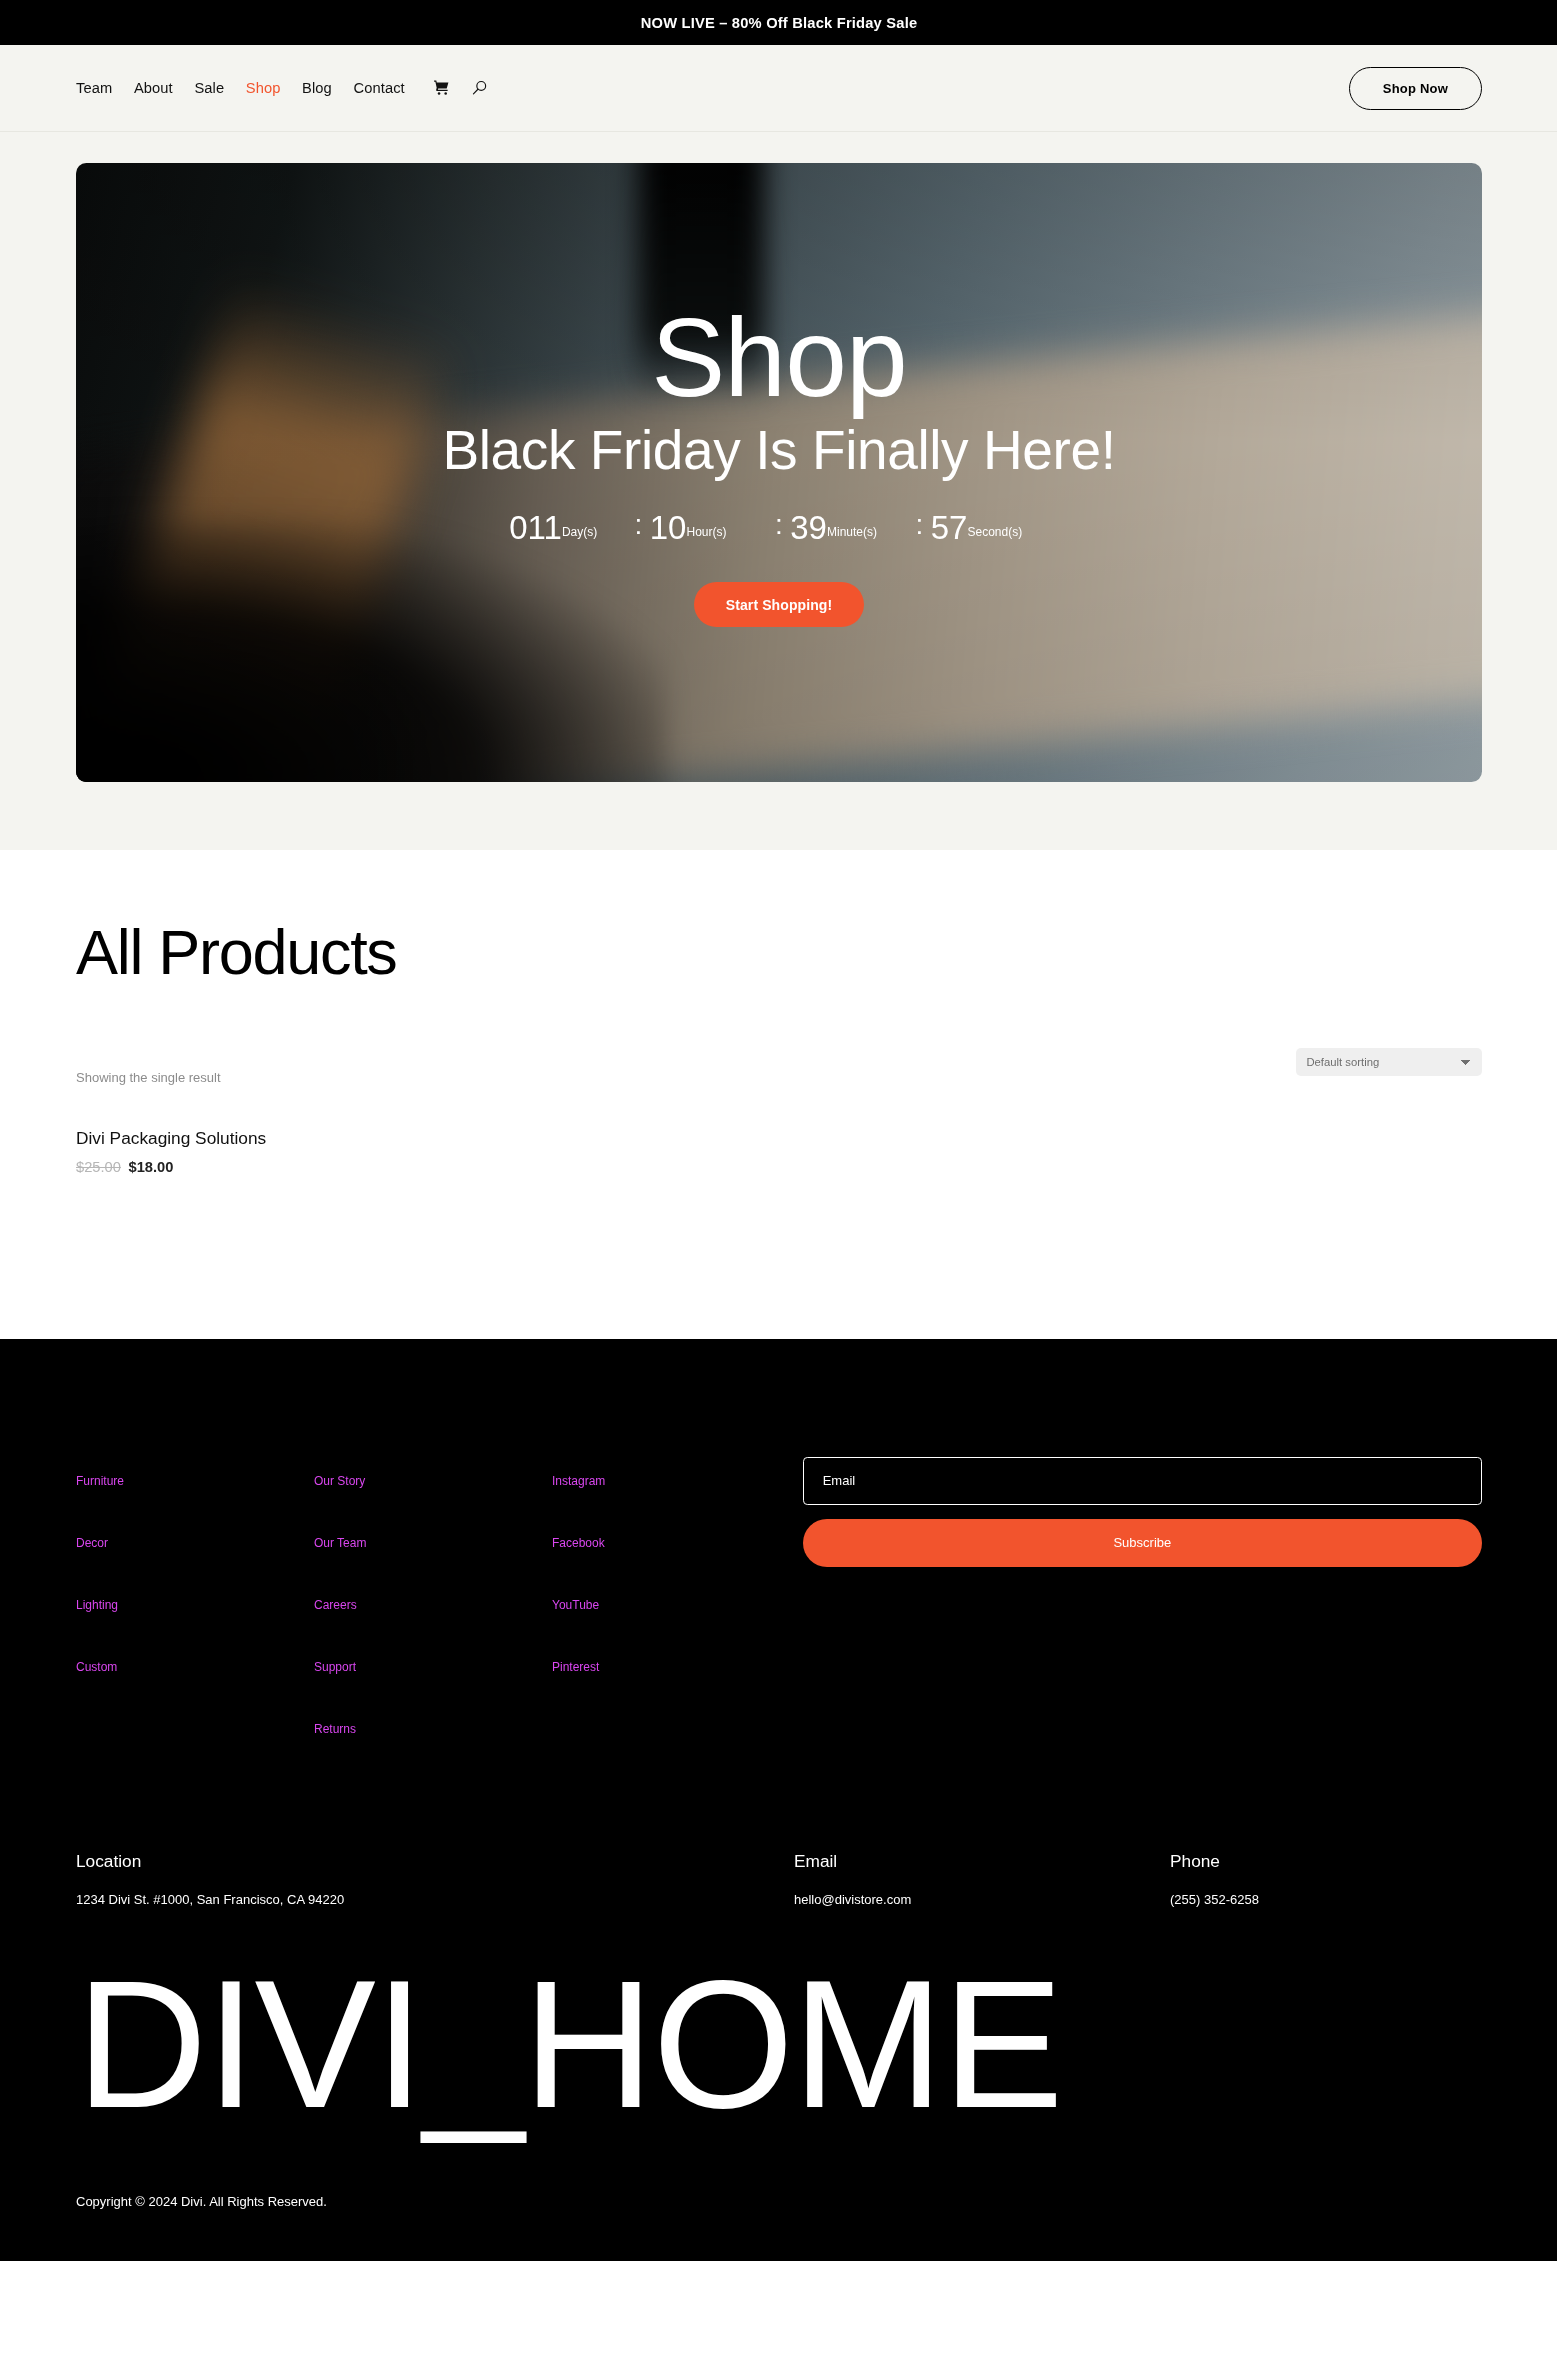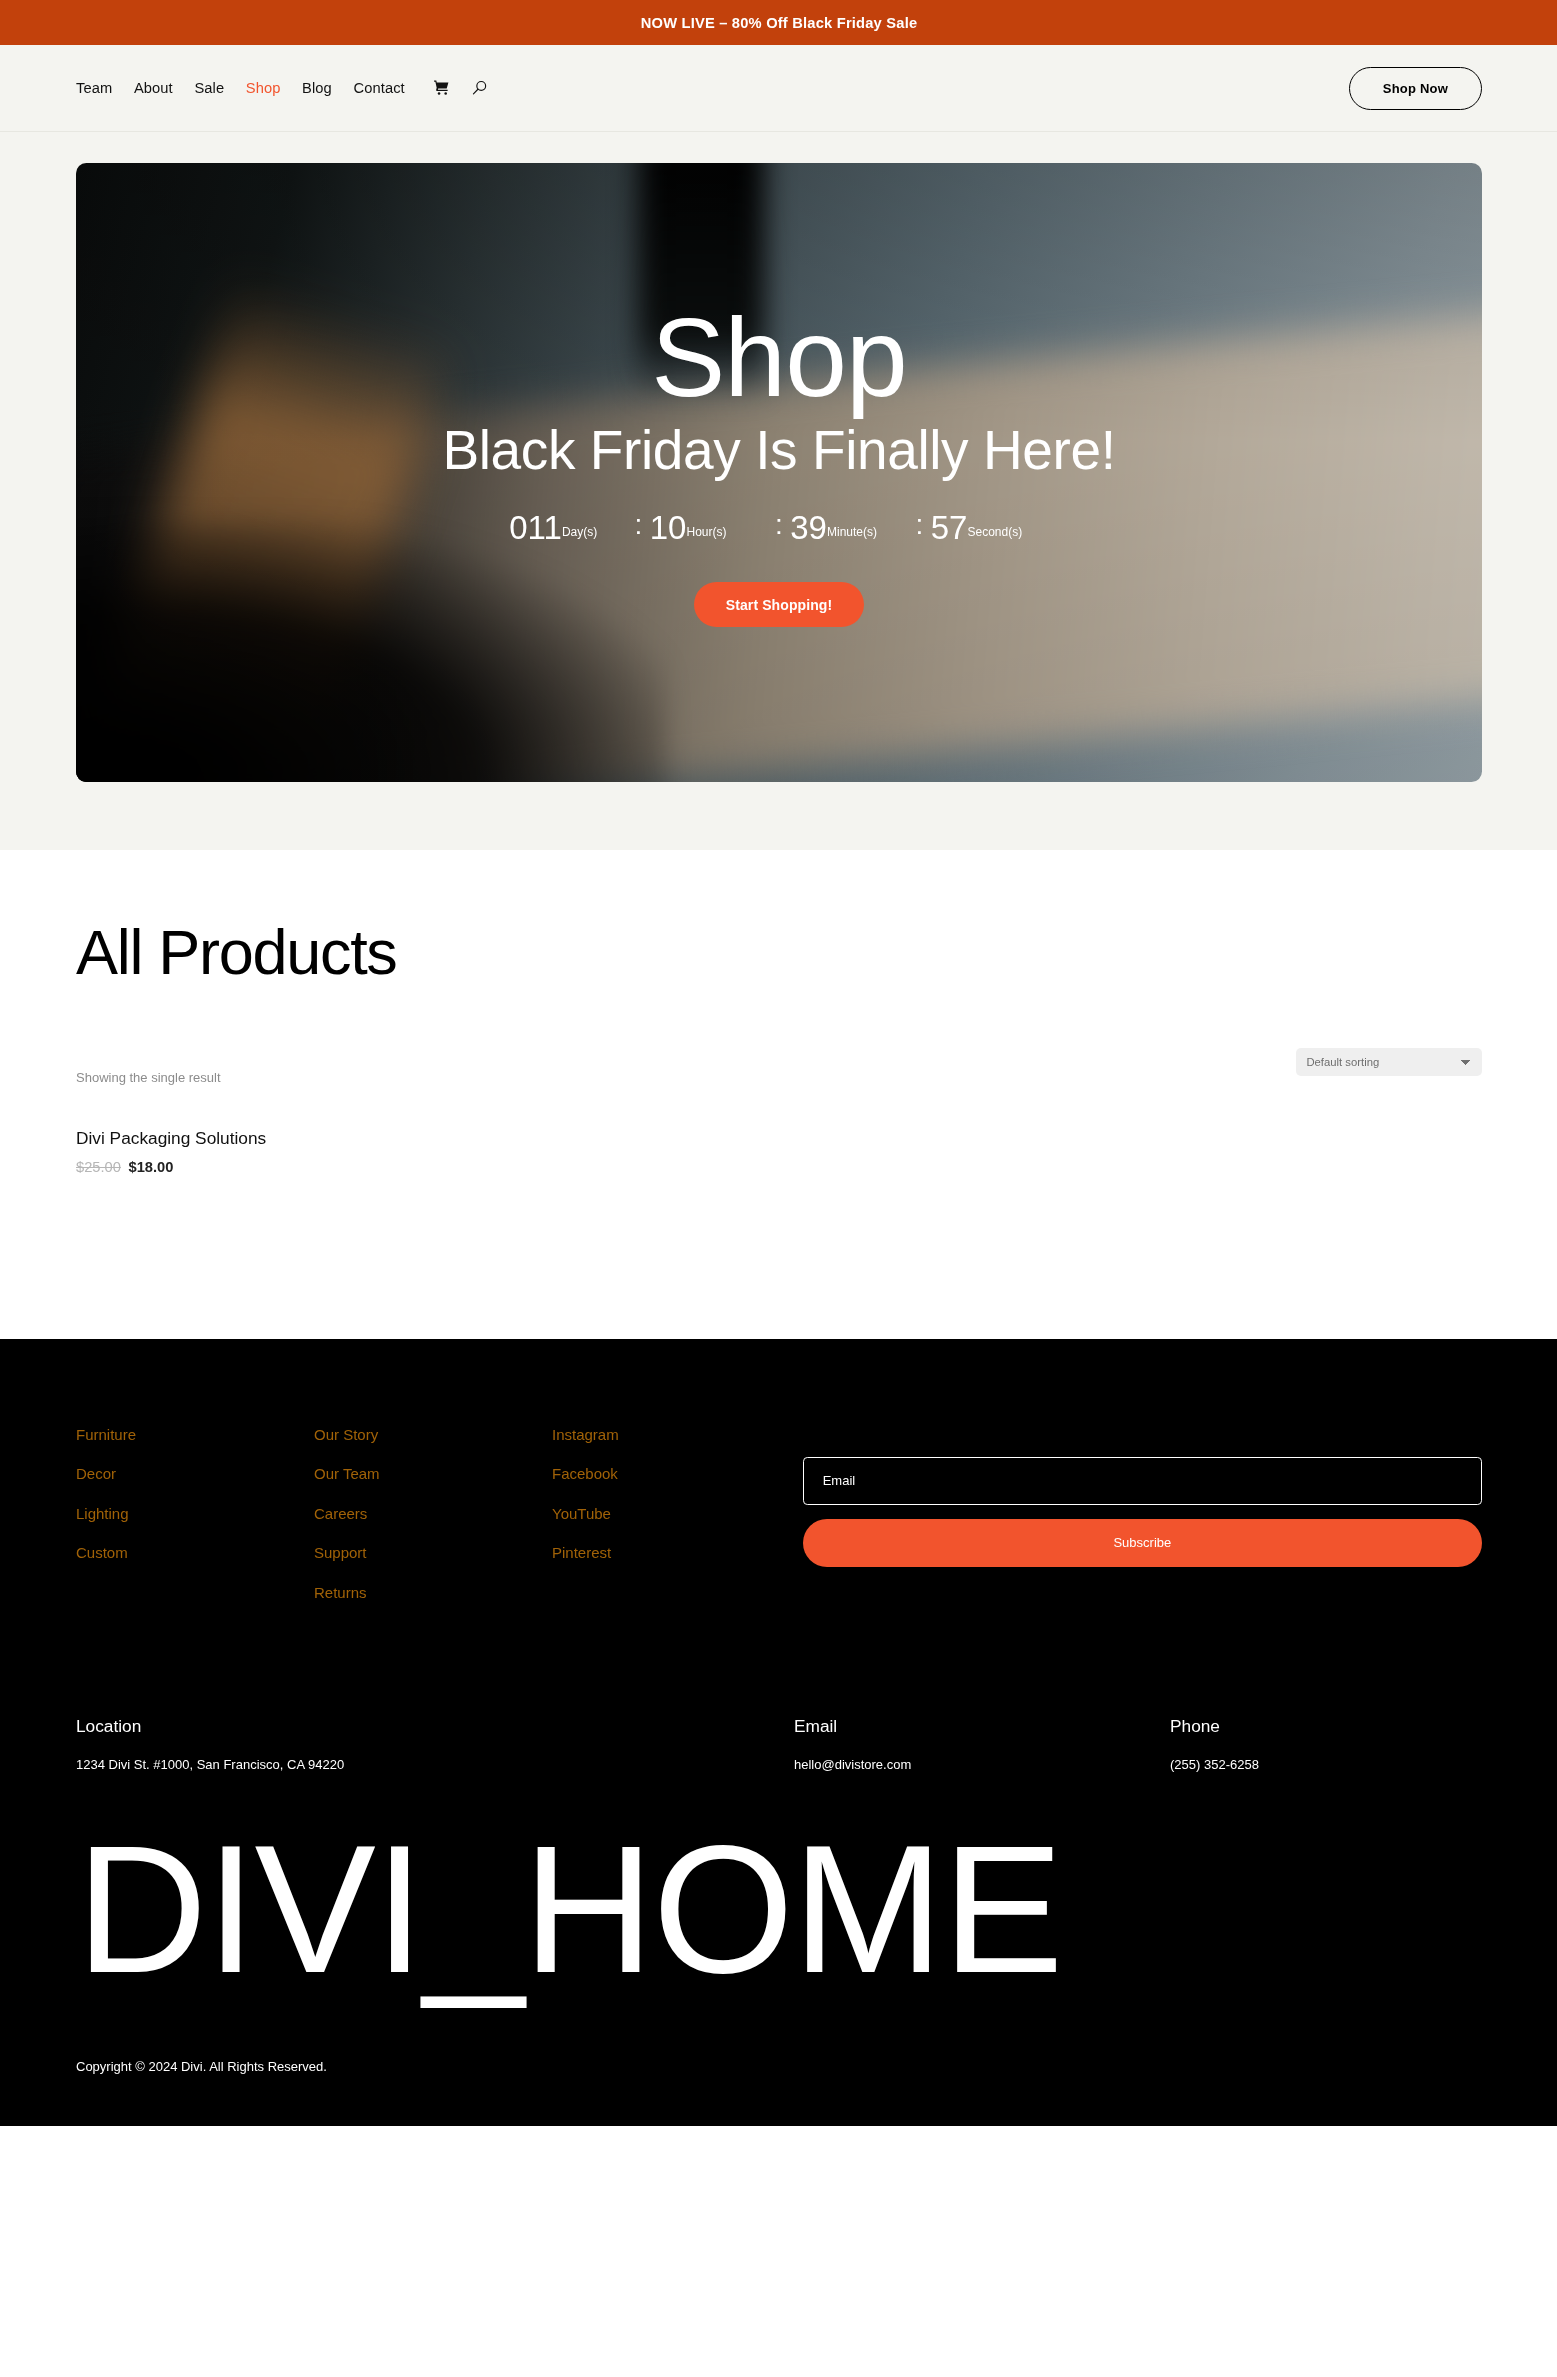--- a/index.html
+++ b/index.html
@@ -7,21 +7,21 @@
   html, body { width: 1558px; }
   body {
     font-family: "Liberation Sans", sans-serif;
     background: #ffffff;
     color: #000000;
     -webkit-font-smoothing: antialiased;
   }
 
   
   .announce {
-    background: #c2410c;
+    background: #000000;
     color: #ffffff;
     height: 45px;
     display: flex;
     align-items: center;
     justify-content: center;
   }
   .announce-text {
     font-size: 14.7px;
     font-weight: 700;
     letter-spacing: 0.2px;
@@ -366,25 +366,26 @@
     color: #ffffff;
     padding: 87px 76px 0 76px;
   }
   .footer-top {
     display: flex;
     align-items: flex-start;
   }
   .f-col { width: 238px; }
   .f-link {
     display: block;
-    font-size: 15px;
-    color: #a16207;
+    font-size: 12px;
+    color: #d946ef;
     text-decoration: none;
     margin-bottom: 22.5px;
     cursor: pointer;
+    margin-top: 48px;
   }
   .f-col-social { width: 242px; }
   .newsletter { flex: 1; max-width: 684px; margin-left: 8.7px; }
   .nl-heading {
     font-size: 27px;
     line-height: 1.28;
     font-weight: 400;
     letter-spacing: 0.2px;
   }
   .nl-input {

